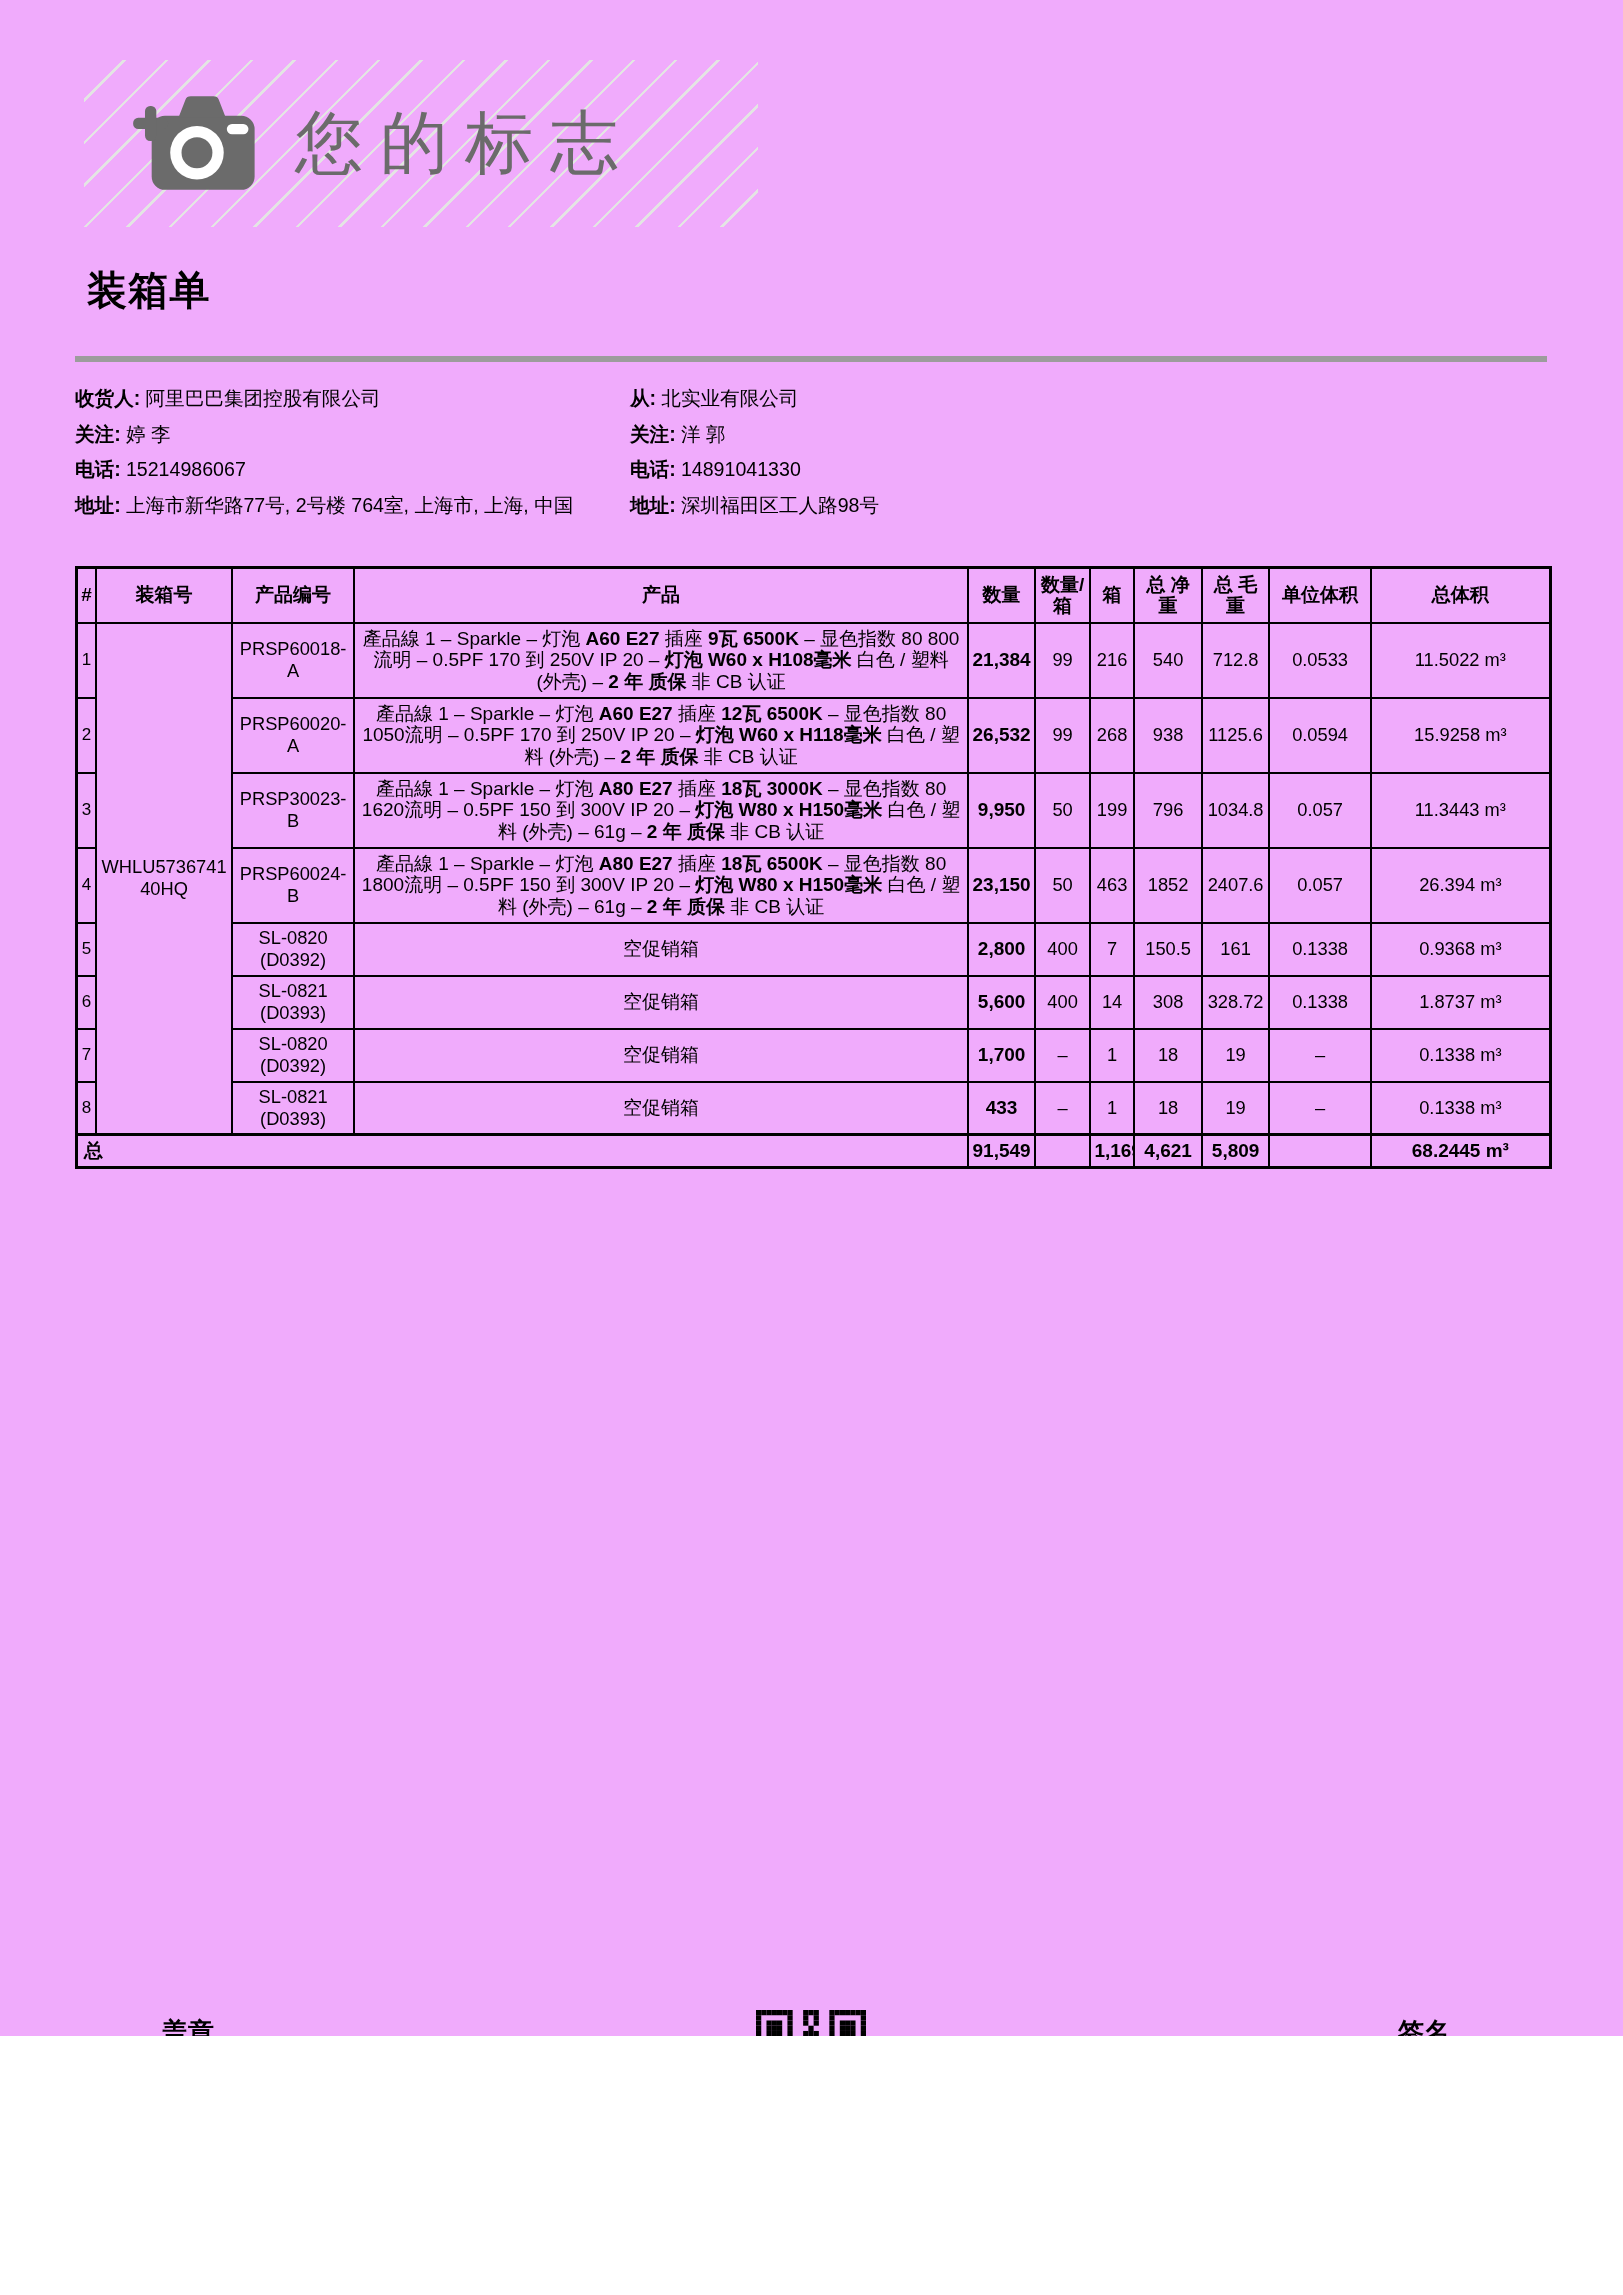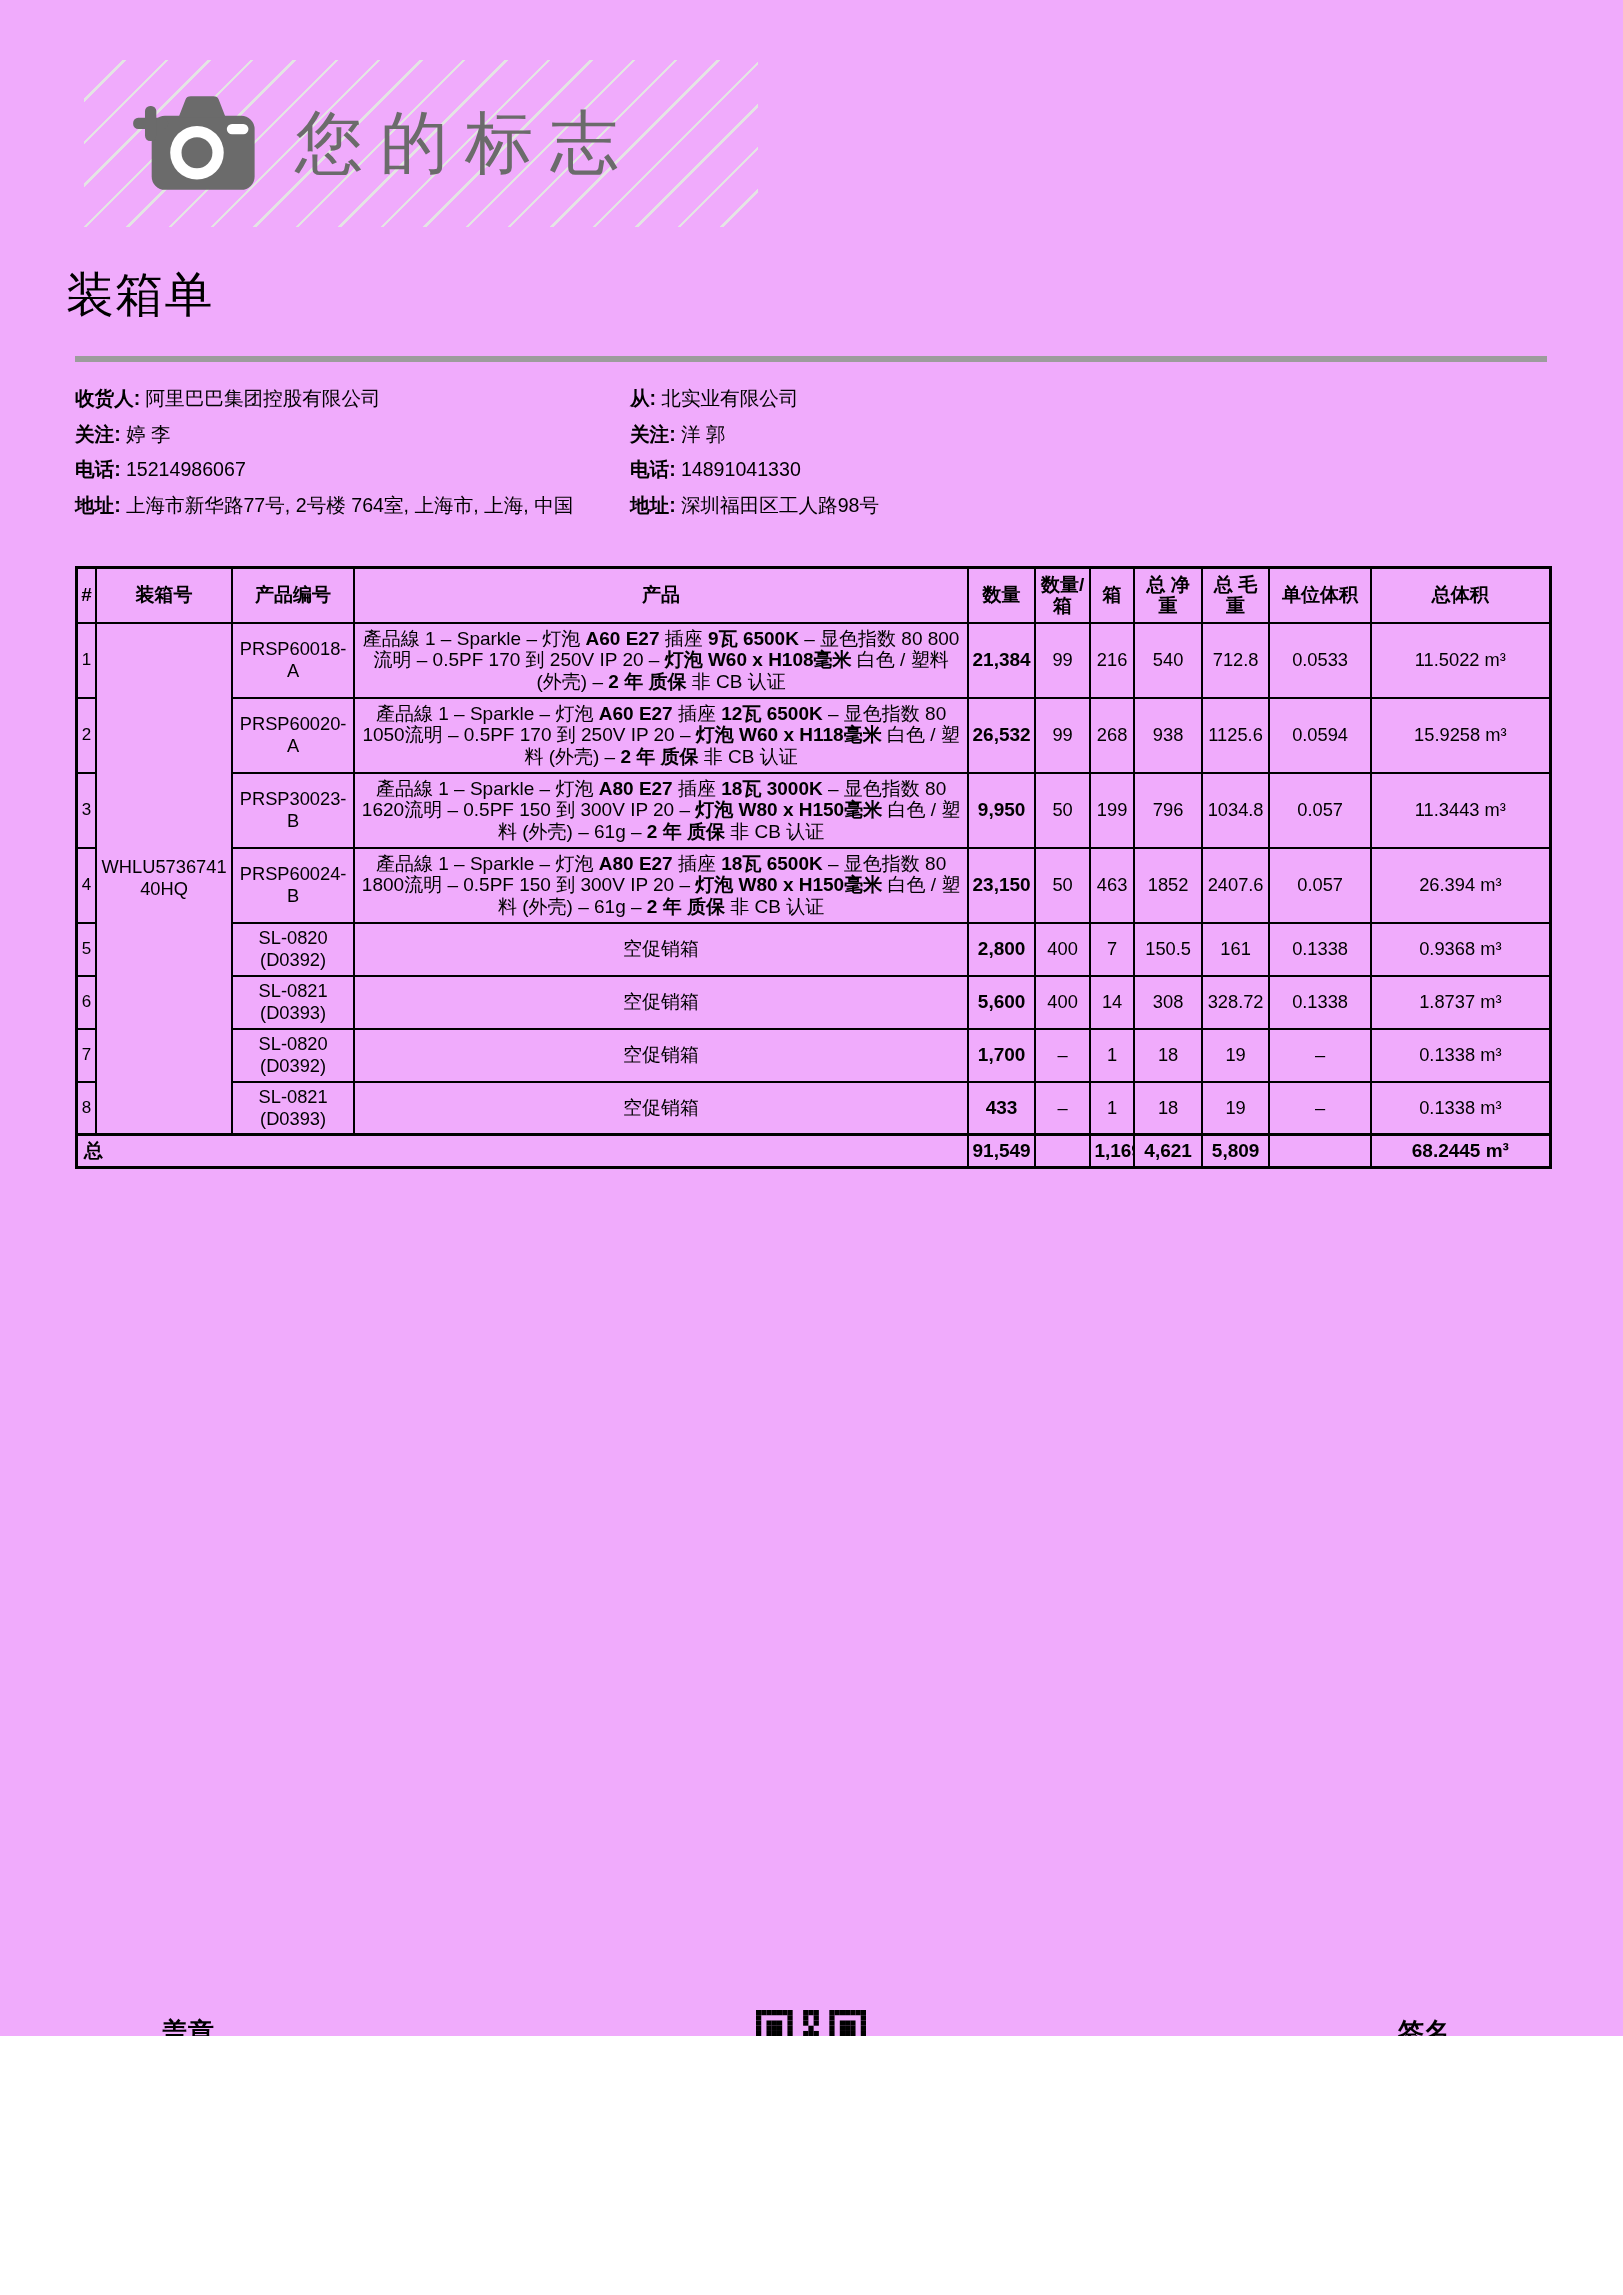--- a/index.html
+++ b/index.html
@@ -9,21 +9,21 @@
   }
   
   .logo-box{
     position:absolute;left:84px;top:60px;width:674px;height:167px;
     background:repeating-linear-gradient(135deg,rgba(0,0,0,0) 0 27.5px,#e4e4e4 27.5px 30px);
     display:flex;align-items:center;box-sizing:border-box;padding-left:47px;
   }
   .cam{width:134px;height:105px;flex:0 0 auto;}
   .logo-text{font-size:68px;color:#6b6b6b;letter-spacing:17px;margin-left:30px;white-space:nowrap;}
   
-  .title{position:absolute;left:66px;top:263px;margin:0;font-size:48px;font-weight:400;letter-spacing:1.3px;}
+  .title{position:absolute;left:87px;top:263px;margin:0;font-size:40px;font-weight:700;letter-spacing:1.3px;}
   .rule{position:absolute;left:75px;top:356px;width:1472px;height:5.9px;background:#9c9c9c;}
   
   .info-col{position:absolute;top:387px;font-size:19.6px;line-height:22px;}
   .col-consignee{left:75px;width:553px;}
   .col-shipper{left:630px;width:468px;}
   .col-meta{left:1105px;width:445px;}
   .iline{margin-bottom:13.7px;}
   .lbl{font-weight:700;margin-right:5.2px;}
   
   .ptable{

